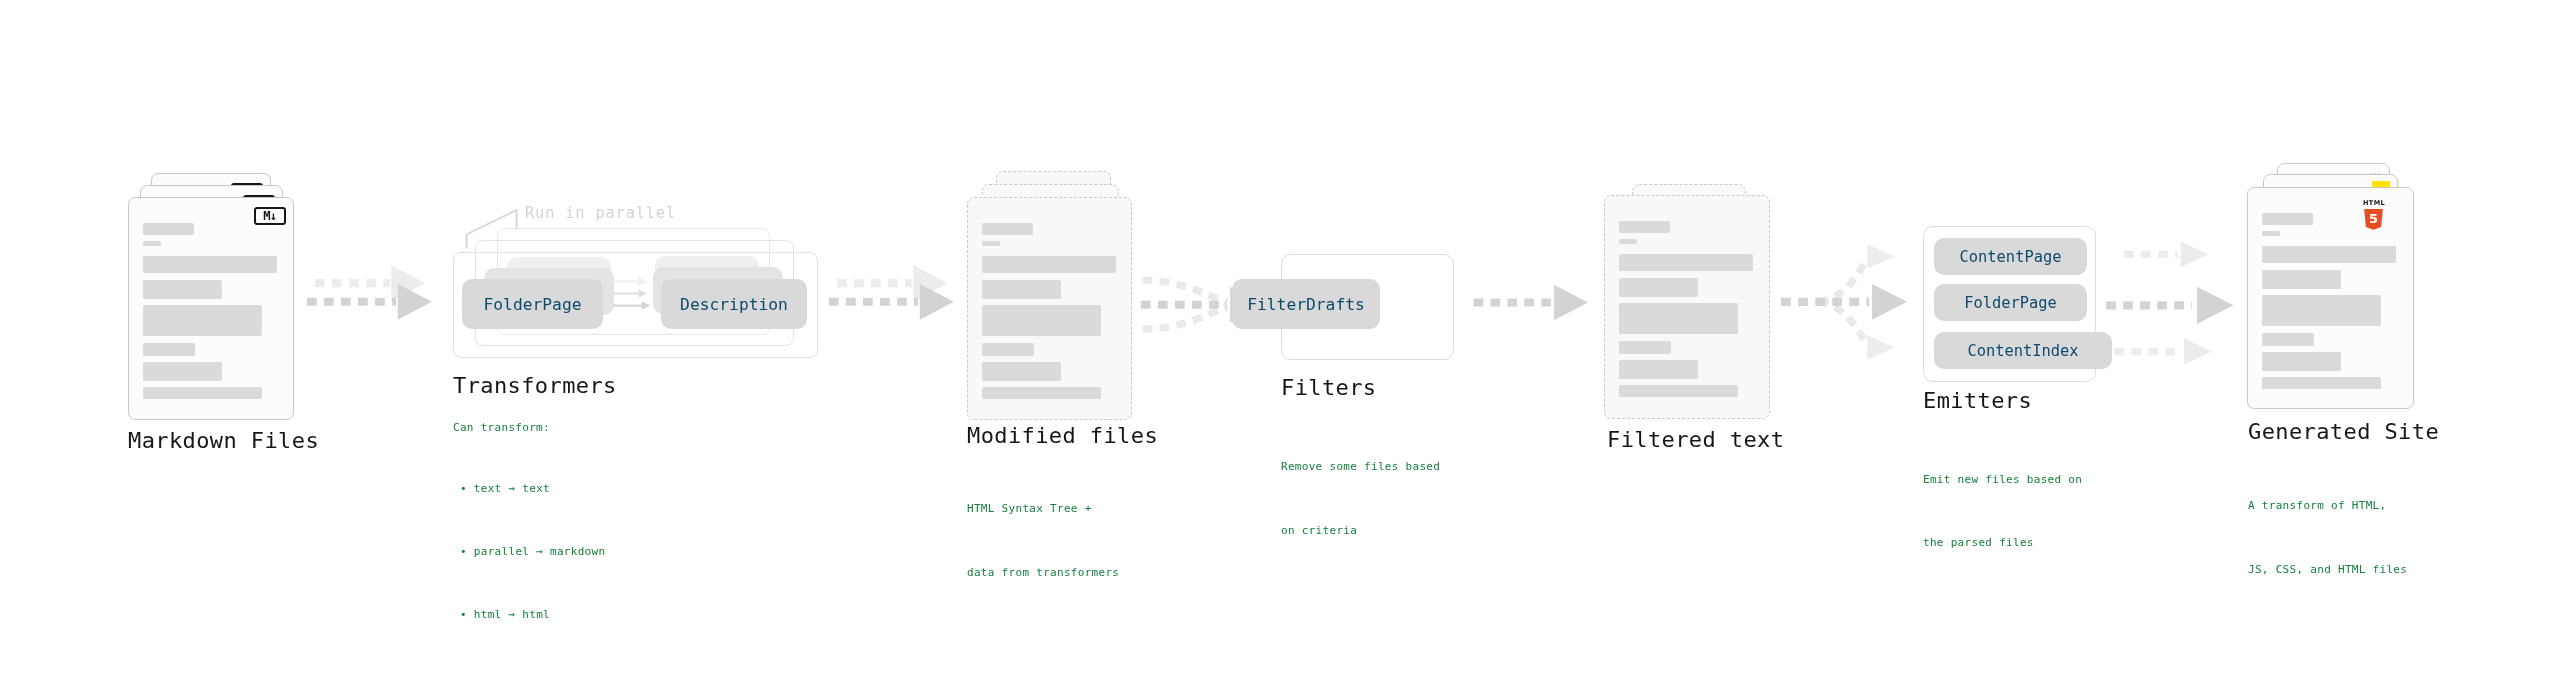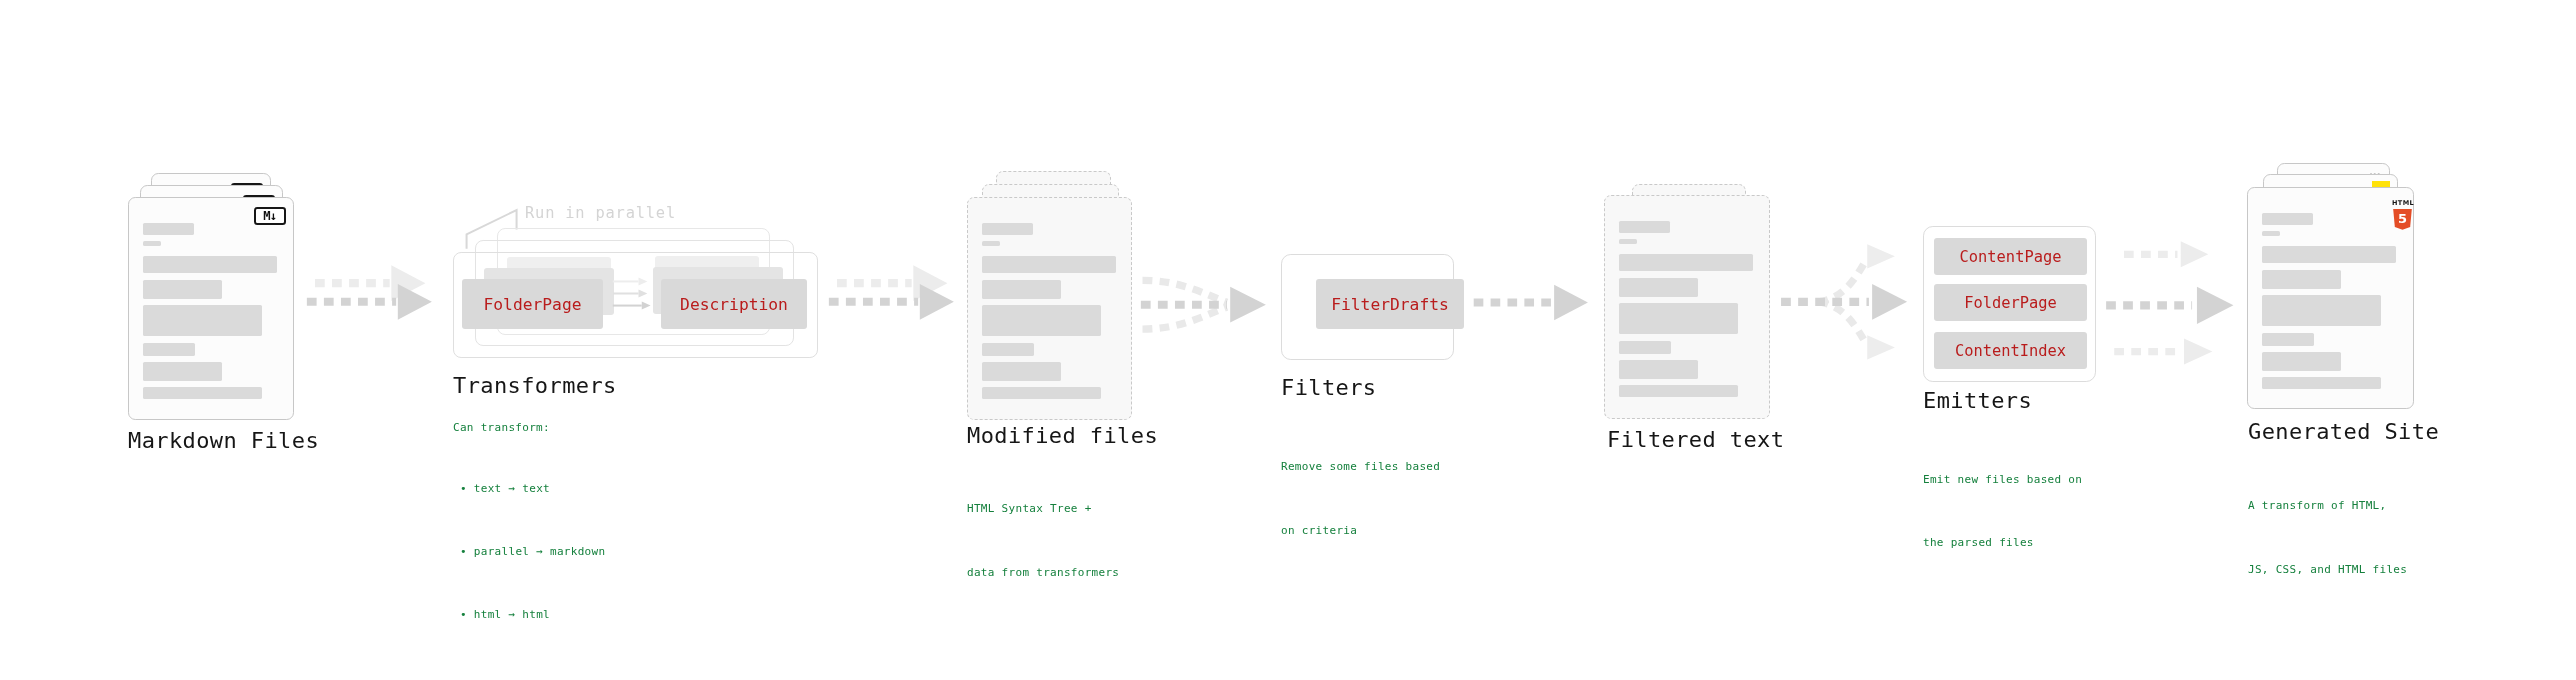--- a/index.html
+++ b/index.html
@@ -20,39 +20,39 @@
   .b6{width:52px;height:13px;margin-bottom:6.5px;}
   .b7{width:79px;height:18.7px;margin-bottom:6.5px;}
   .b8{width:119px;height:12.2px;}
 
   
   .md-badge{position:absolute;top:9px;right:7.3px;width:32px;height:18px;background:#ffffff;
             border:2px solid #161616;border-radius:3.3px;display:flex;align-items:center;justify-content:center;
             font-weight:bold;font-size:12.2px;letter-spacing:-0.8px;color:#111;box-sizing:border-box;}
 
   
-  .html5-icon{position:absolute;top:4.9px;right:0;width:21px;text-align:right;}
+  .html5-icon{position:absolute;top:4.9px;right:29px;width:21px;text-align:right;}
   .html5-word{font-family:"DejaVu Sans",sans-serif;font-weight:bold;font-size:6.5px;letter-spacing:0.4px;color:#161616;line-height:7.3px;}
   .html5-shield{width:18.7px;height:21px;margin:0.8px auto 0;background:#e44d26;
                 clip-path:polygon(0 0,100% 0,91% 87%,50% 100%,9% 87%);
                 display:flex;align-items:center;justify-content:center;}
   .html5-five{font-family:"DejaVu Sans",sans-serif;font-weight:bold;font-size:13px;color:#ffffff;line-height:18px;}
   .css-icon{position:absolute;top:2.4px;right:7.3px;width:14.6px;text-align:center;}
   .css-word{font-family:"DejaVu Sans",sans-serif;font-weight:bold;font-size:5.7px;color:#161616;line-height:5.7px;}
   .css-bar{width:14.6px;height:3.3px;background:#2a67e8;margin-top:0.8px;}
   .js-icon{position:absolute;top:5.7px;right:7.3px;width:18px;height:16.3px;background:#ffe20a;}
 
   
   .layer{position:absolute;border-radius:8.1px;box-sizing:border-box;background:transparent;}
   .layer.l-front{border:1.6px solid #dfdfdf;}
   .layer.l-mid{border:1.6px solid #e3e3e3;}
   .layer.l-back{border:1.6px solid #e7e7e7;}
   .box{position:absolute;border:1.6px solid #dcdcdc;border-radius:9.8px;background:#ffffff;box-sizing:border-box;}
-  .pill{position:absolute;background:#d9d9d9;border-radius:3px;display:flex;align-items:center;justify-content:center;
-        font-size:16.3px;color:#b91c1c;white-space:pre;}
+  .pill{position:absolute;background:#d9d9d9;border-radius:10px;display:flex;align-items:center;justify-content:center;
+        font-size:16.3px;color:#0c4a6e;white-space:pre;}
   .pill.ghost1{background:#e4e4e4;}
   .pill.ghost2{background:#efefef;}
   .pill.small{font-size:15.4px;}
 
   
   .heading{position:absolute;font-size:22px;letter-spacing:0.4px;color:#161616;white-space:pre;margin:0;font-weight:normal;}
   .desc{position:absolute;font-size:11px;line-height:21px;letter-spacing:0.3px;color:#15803d;white-space:pre;}
   .desc div{height:21px;}
   .desc.lh27 div{height:22px;}
   .note{position:absolute;left:525px;top:204px;font-size:15.4px;letter-spacing:0.8px;color:#d4d4d4;white-space:pre;}
@@ -179,21 +179,21 @@
 
   <svg class="abs" style="left:1136px;top:273px" width="138" height="65" viewBox="0 0 170 80">
     <path d="M8,9 C55,9 82,25 112,36" stroke="#e9e9e9" stroke-width="9" stroke-dasharray="12 9" fill="none"></path>
     <path d="M8,69 C55,69 82,53 112,42" stroke="#e9e9e9" stroke-width="9" stroke-dasharray="12 9" fill="none"></path>
     <line x1="6" y1="39" x2="112" y2="39" stroke="#d3d3d3" stroke-width="10" stroke-dasharray="12 9"></line>
     <polygon points="116,17 116,61 160,39" fill="#d3d3d3"></polygon>
   </svg>
 
   <div>
     <div class="box" style="left:1281px;top:254px;width:173px;height:106px"></div>
-    <div class="pill" style="left:1316px;top:279px;width:148px;height:50px">FilterDrafts</div>
+    <div class="pill" style="left:1232px;top:279px;width:148px;height:50px">FilterDrafts</div>
     <h2 class="heading" style="left:1281px;top:375px">Filters</h2>
     <div class="desc lh27" style="left:1281px;top:414px">
       <div>Remove some files based</div>
       <div>on criteria</div>
     </div>
   </div>
 
   <svg class="abs" style="left:1468px;top:284px" width="124" height="37" viewBox="0 0 152 46">
     <line x1="6" y1="23" x2="102" y2="23" stroke="#d3d3d3" stroke-width="10" stroke-dasharray="12 9"></line>
     <polygon points="106,1 106,45 148,23" fill="#d3d3d3"></polygon>
@@ -222,21 +222,21 @@
     <path d="M52,81 C82,85 96,108 108,128" stroke="#e9e9e9" stroke-width="9" stroke-dasharray="12 9" fill="none"></path>
     <polygon points="112,122 112,152 146,137" fill="#ededed"></polygon>
     <line x1="6" y1="81" x2="114" y2="81" stroke="#d3d3d3" stroke-width="10" stroke-dasharray="12 9"></line>
     <polygon points="118,59 118,103 161,81" fill="#d3d3d3"></polygon>
   </svg>
 
   <div>
     <div class="box" style="left:1923px;top:226px;width:173px;height:156px"></div>
     <div class="pill small" style="left:1934px;top:238px;width:153px;height:37px">ContentPage</div>
     <div class="pill small" style="left:1934px;top:284px;width:153px;height:37px">FolderPage</div>
-    <div class="pill small" style="left:1934px;top:332px;width:153px;height:37px">ContentIndex</div>
+    <div class="pill small" style="left:1934px;top:332px;width:178px;height:37px">ContentIndex</div>
     <h2 class="heading" style="left:1923px;top:388px">Emitters</h2>
     <div class="desc" style="left:1923px;top:427px">
       <div>Emit new files based on</div>
       <div>the parsed files</div>
     </div>
   </div>
 
   <svg class="abs" style="left:2101px;top:234px" width="140" height="133" viewBox="0 0 172 164">
     <g stroke="#ececec" fill="#ececec">
       <line x1="28" y1="25" x2="94" y2="25" stroke-width="9" stroke-dasharray="12 9"></line>

